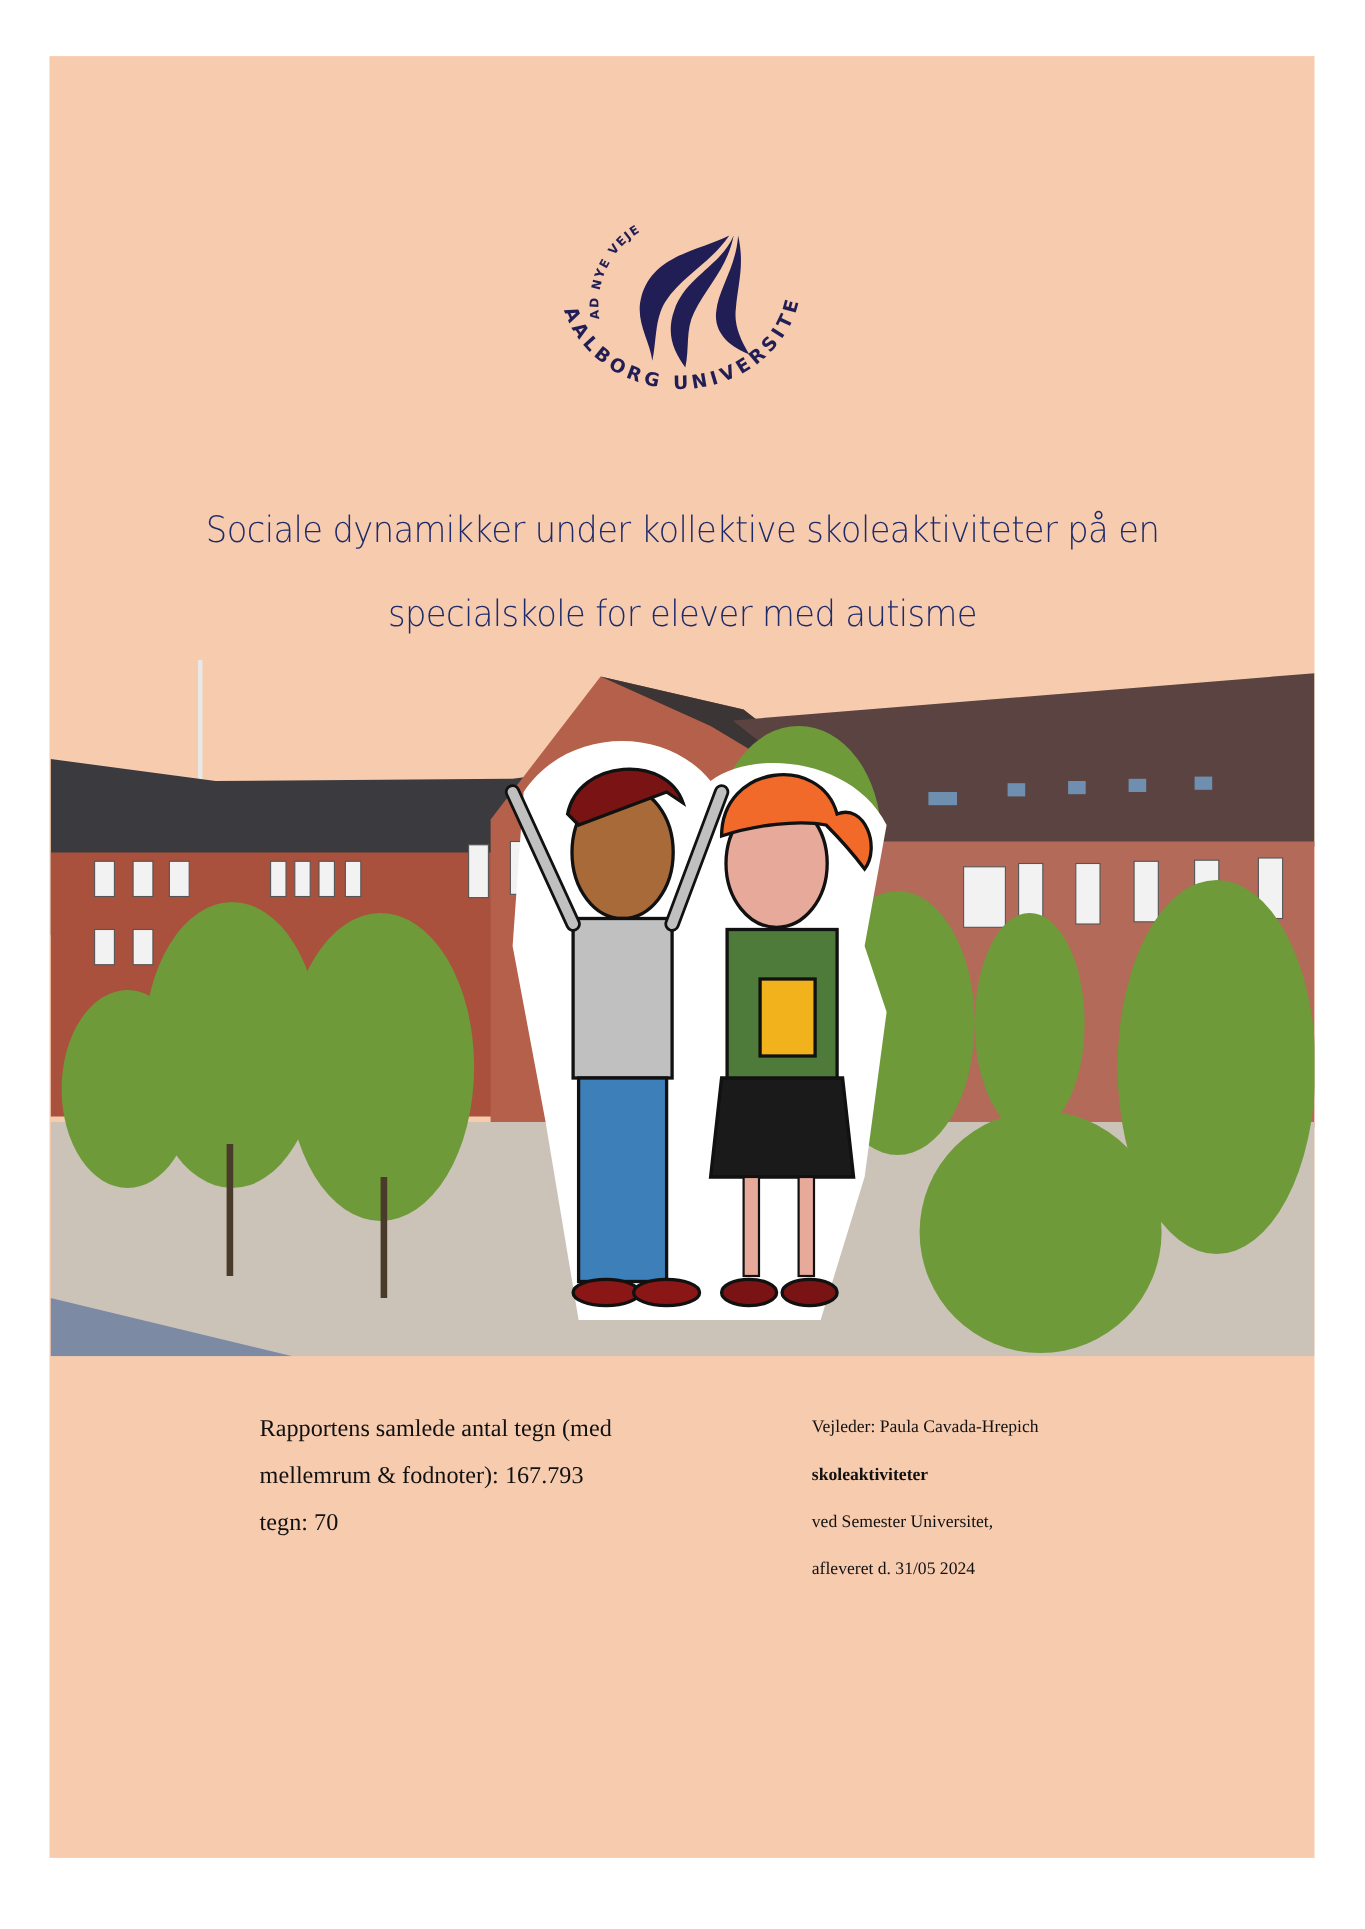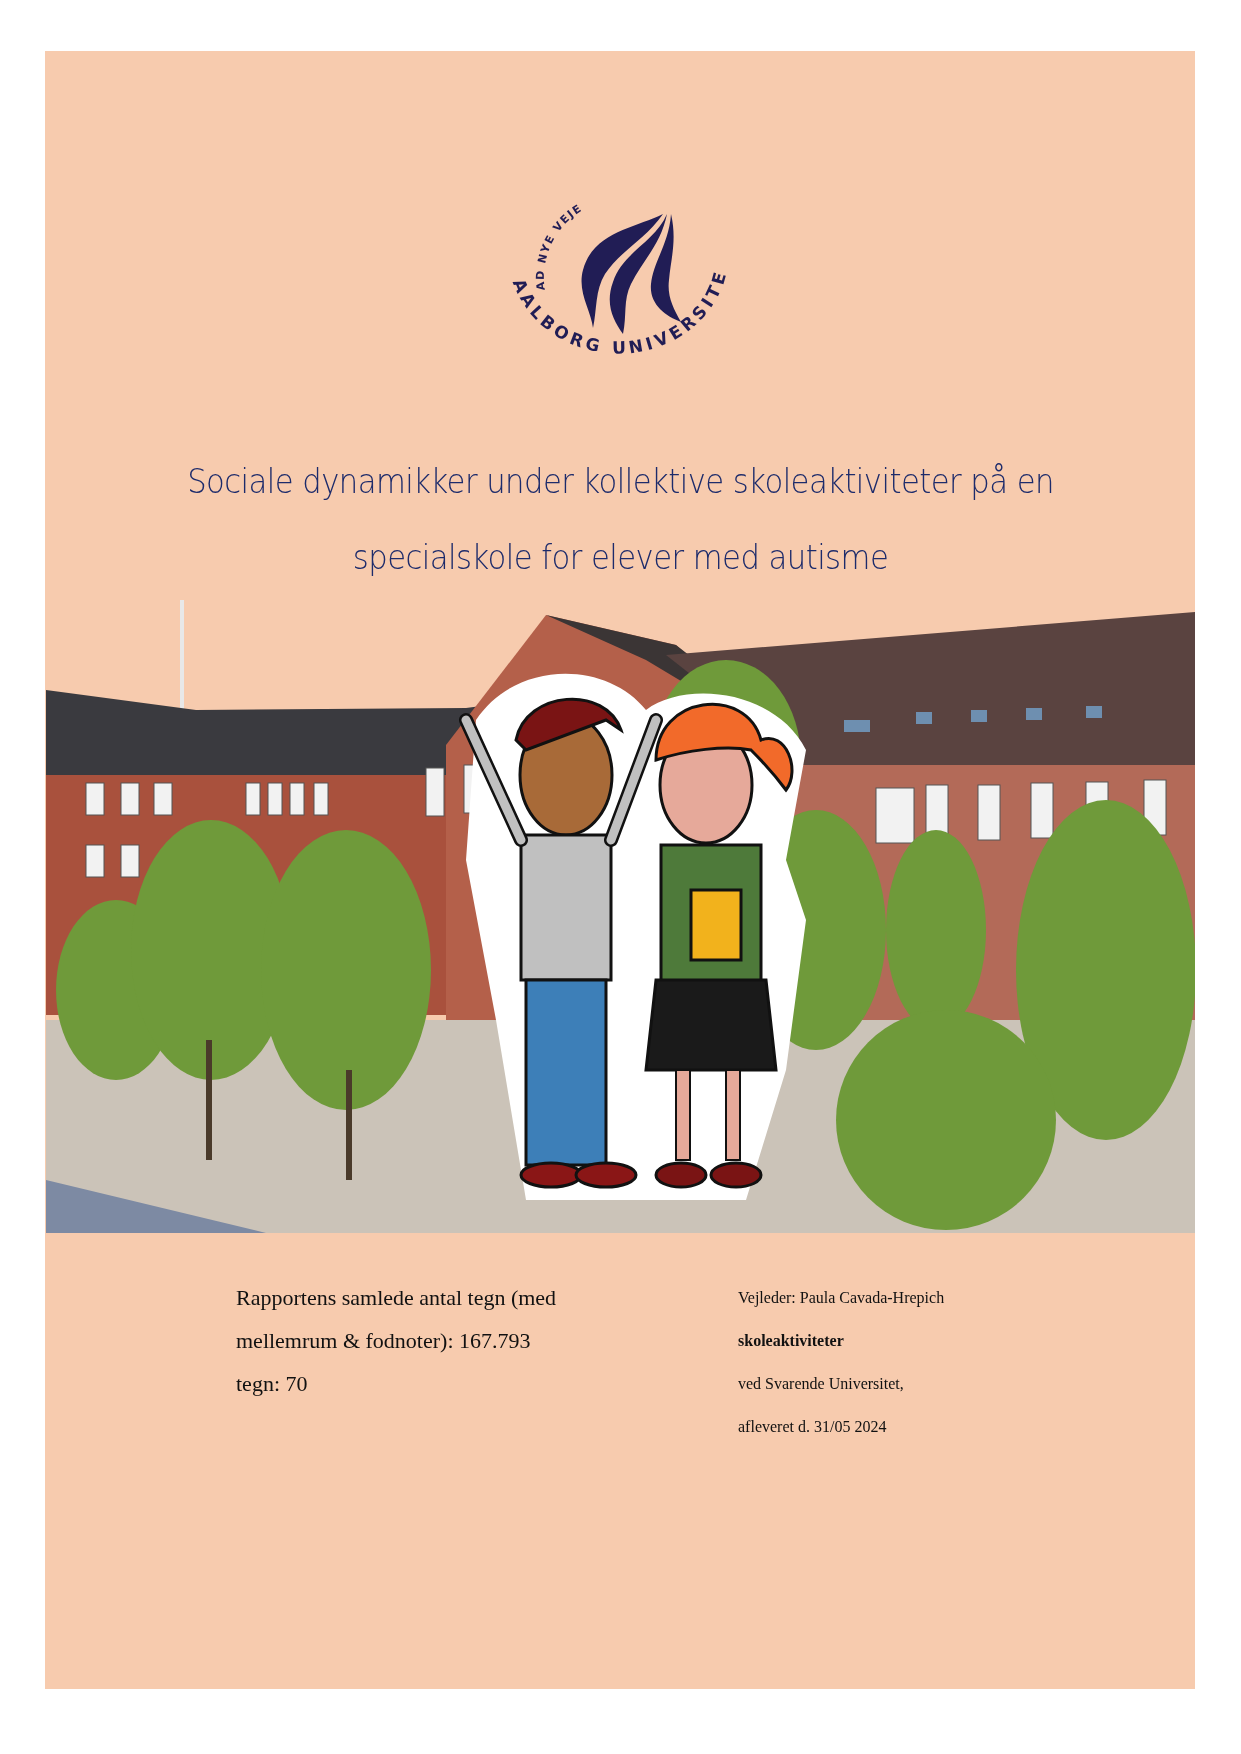--- a/index.html
+++ b/index.html
@@ -150,15 +150,15 @@
 
 <div class="info-left">
   <span class="line">Rapportens samlede antal tegn (med</span>
   <span class="line">mellemrum &amp; fodnoter):  167.793</span>
   <span class="line">tegn: 70</span>
 </div>
 
 <div class="info-right">
   <span class="line">Vejleder: Paula Cavada-Hrepich</span>
   <span class="line bold">skoleaktiviteter</span>
-  <span class="line">ved Svarende Universitet,</span>
+  <span class="line">ved Semester Universitet,</span>
   <span class="line">afleveret d. 31/05 2024</span>
 </div>
 
 </body></html>

